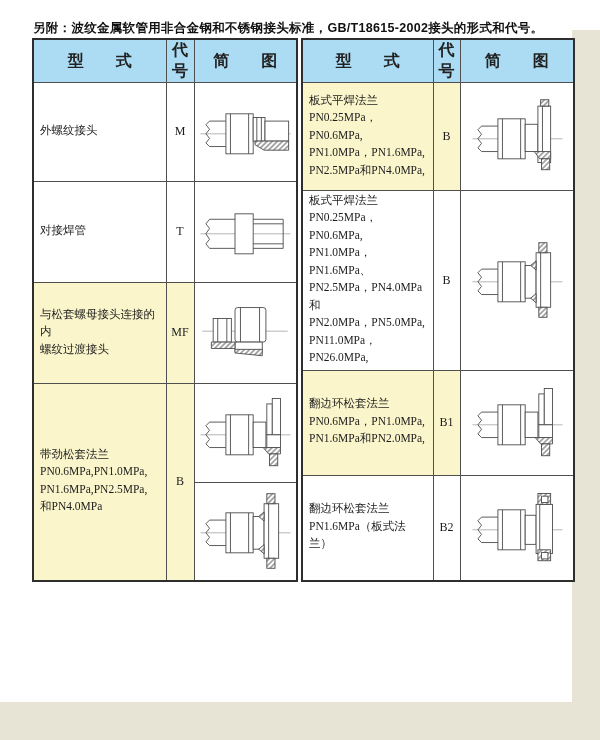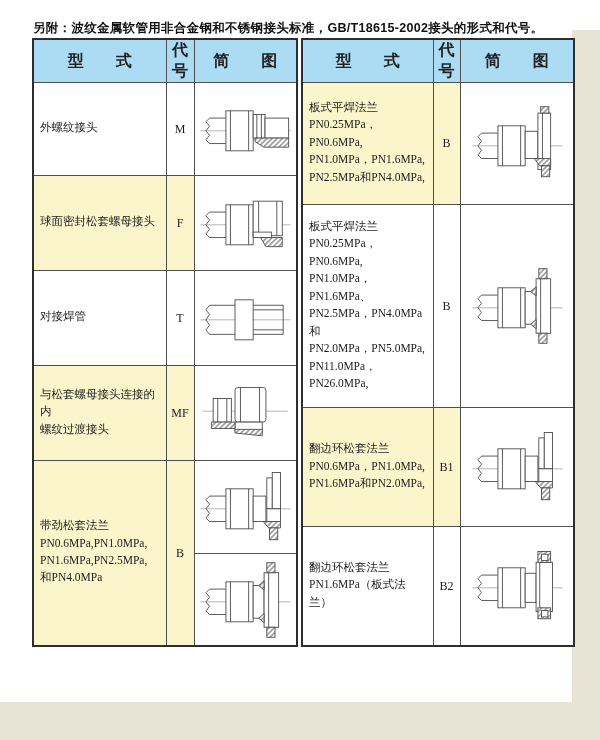--- a/index.html
+++ b/index.html
@@ -182,29 +182,20 @@
     <tbody>
       <tr class="h88">
         <td class="tp">
             <div class="txt">外螺纹接头</div>
           </td>
         <td class="cd">M</td>
         <td class="dg"><svg class="diag" viewBox="0 0 110 84" aria-label="male-thread-fitting-drawing">
               <use href="#sym-m"></use>
             </svg></td>
       </tr>
-      <tr class="h90 hl">
-        <td class="tp">
-            <div class="txt">球面密封松套螺母接头</div>
-          </td>
-        <td class="cd">F</td>
-        <td class="dg"><svg class="diag" viewBox="0 0 110 84" aria-label="spherical-seal-union-nut-fitting-drawing">
-              <use href="#sym-f"></use>
-            </svg></td>
-      </tr>
       <tr class="h90">
         <td class="tp">
             <div class="txt">对接焊管</div>
           </td>
         <td class="cd">T</td>
         <td class="dg"><svg class="diag" viewBox="0 0 110 84" aria-label="butt-weld-pipe-drawing">
               <use href="#sym-t"></use>
             </svg></td>
       </tr>
       <tr class="h90 hl">

